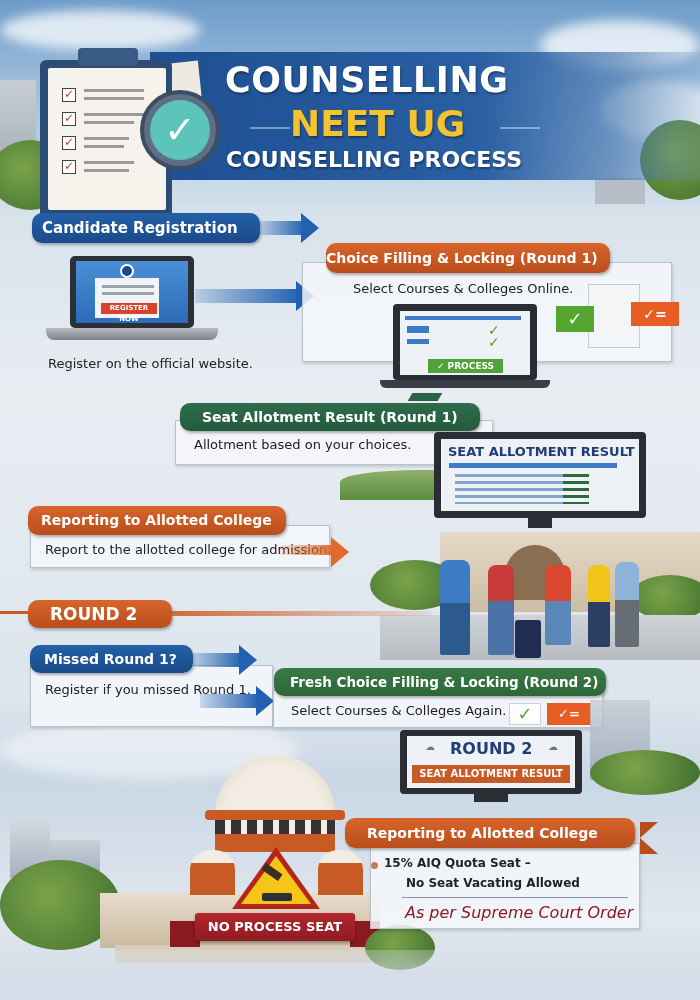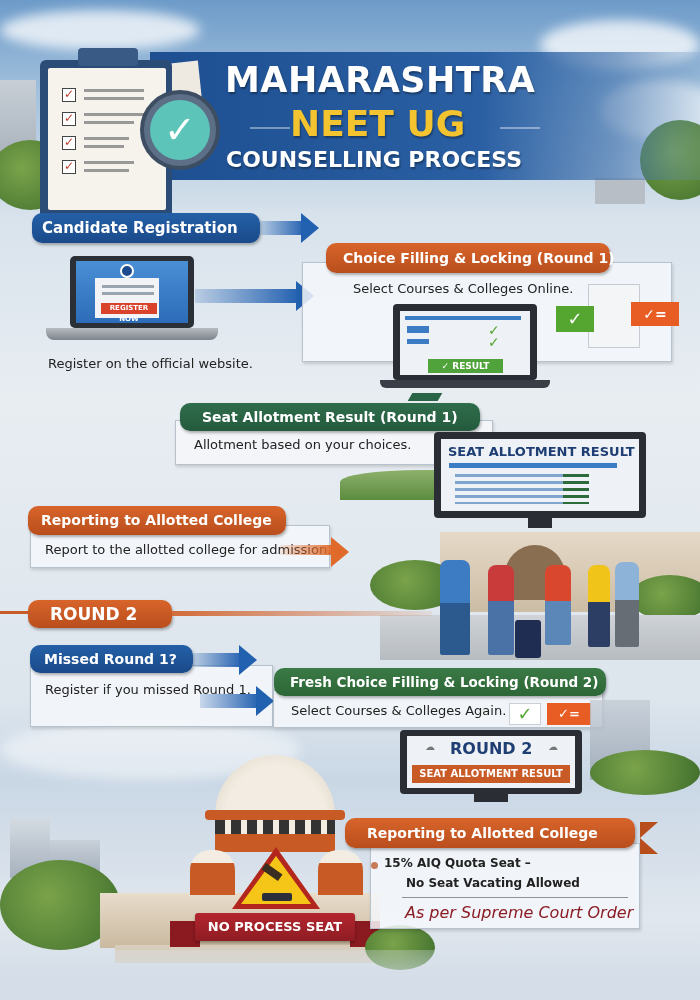--- a/index.html
+++ b/index.html
@@ -63,21 +63,21 @@
 <div class="cloud" style="left:0;top:720px;width:300px;height:60px;opacity:0.6;"></div>
 
 <div class="building" style="left:0;top:80px;width:36px;height:110px;background:linear-gradient(180deg,#c7ced6,#9ea8b3);"></div>
 <div class="tree" style="left:-10px;top:140px;width:80px;height:70px;"></div>
 <div class="tree" style="left:640px;top:120px;width:80px;height:80px;"></div>
 <div class="building" style="left:595px;top:178px;width:50px;height:26px;background:#b7bec6;"></div>
 
 <div class="abs header-banner"></div>
 <div class="abs title-rule" style="left:250px;width:40px;"></div>
 <div class="abs title-rule" style="left:500px;width:40px;"></div>
-<div class="abs title-line1">MAHARASHTRA</div>
+<div class="abs title-line1">COUNSELLING</div>
 <div class="abs title-line2">NEET UG</div>
 <div class="abs title-line3">COUNSELLING PROCESS</div>
 
 <div class="abs" style="left:170px;top:62px;width:30px;height:40px;background:#eeeae2;transform:rotate(-6deg);"></div>
 <div class="abs clipboard"></div>
 <div class="abs clipboard-paper"></div>
 <div class="abs clip"></div>
 <div class="check-row" style="top:88px;">
     <div class="check-box">✓</div>
     <div class="check-line" style="top:1px;width:60px;"></div>
@@ -109,30 +109,30 @@
 <div class="abs" style="left:95px;top:278px;width:64px;height:40px;background:#f1f3f6;"></div>
 <div class="abs" style="left:120px;top:264px;width:14px;height:14px;border-radius:50%;background:#1c4a8c;border:2px solid #fff;"></div>
 <div class="abs" style="left:102px;top:285px;width:52px;height:3px;background:#9aa4ae;"></div>
 <div class="abs" style="left:102px;top:292px;width:52px;height:3px;background:#9aa4ae;"></div>
 <div class="abs mini-btn" style="left:101px;top:303px;width:56px;height:11px;background:#d9432c;line-height:11px;font-size:7px;">REGISTER NOW</div>
 <div class="abs laptop-base" style="left:46px;top:328px;width:172px;height:12px;"></div>
 <div class="desc" style="left:48px;top:356px;">Register on the official website.</div>
 <div class="arrow blue-arrow" style="left:195px;top:289px;width:105px;"></div>
 
 <div class="panel" style="left:302px;top:262px;width:370px;height:100px;"></div>
-<div class="label orange-lbl" style="left:326px;top:243px;width:284px;height:30px;font-size:14px;line-height:30px;padding-left:17px;">Choice Filling &amp; Locking (Round 1)</div>
+<div class="label orange-lbl" style="left:326px;top:243px;width:284px;height:30px;font-size:14px;line-height:30px;">Choice Filling &amp; Locking (Round 1)</div>
 <div class="desc" style="left:353px;top:281px;">Select Courses &amp; Colleges Online.</div>
 <div class="abs monitor" style="left:393px;top:304px;width:144px;height:76px;"></div>
 <div class="abs monitor-inner" style="left:400px;top:311px;width:130px;height:64px;"></div>
 <div class="abs" style="left:405px;top:316px;width:116px;height:4px;background:#3c7cc4;"></div>
 <div class="abs" style="left:407px;top:326px;width:22px;height:7px;background:#3c7cc4;"></div>
 <div class="abs" style="left:407px;top:339px;width:22px;height:5px;background:#3c7cc4;"></div>
 <div class="abs" style="left:488px;top:322px;color:#55a630;font-size:14px;font-weight:bold;">✓</div>
 <div class="abs" style="left:488px;top:334px;color:#55a630;font-size:14px;font-weight:bold;">✓</div>
-<div class="abs mini-btn" style="left:428px;top:359px;width:75px;height:14px;background:#4fa33a;line-height:14px;font-size:9px;"><span>✓ </span><span>RESULT</span></div>
+<div class="abs mini-btn" style="left:428px;top:359px;width:75px;height:14px;background:#4fa33a;line-height:14px;font-size:9px;"><span>✓ </span><span>PROCESS</span></div>
 <div class="abs" style="left:380px;top:380px;width:170px;height:8px;background:#3a3f47;border-radius:0 0 6px 6px;"></div>
 <div class="abs" style="left:588px;top:284px;width:52px;height:64px;background:#f3f5f7;border:1px solid #c5ccd3;"></div>
 <div class="abs chk-green" style="left:556px;top:306px;width:38px;height:26px;line-height:26px;font-size:18px;">✓</div>
 <div class="abs chk-orange" style="left:631px;top:302px;width:48px;height:24px;line-height:24px;font-size:14px;">✓=</div>
 
 <div class="abs" style="left:410px;top:393px;width:30px;height:8px;background:#2a6446;transform:skewX(-30deg);"></div>
 <div class="panel" style="left:175px;top:420px;width:318px;height:45px;"></div>
 <div class="label green-lbl" style="left:172px;top:403px;width:300px;height:28px;font-size:14px;line-height:28px;padding-left:22px;">Seat Allotment Result (Round 1)</div>
 <div class="desc" style="left:194px;top:437px;">Allotment based on your choices.</div>
 <div class="abs" style="left:340px;top:470px;width:200px;height:30px;background:linear-gradient(180deg,#8db06b,#5b8c3e);border-radius:40% 40% 0 0;"></div>

